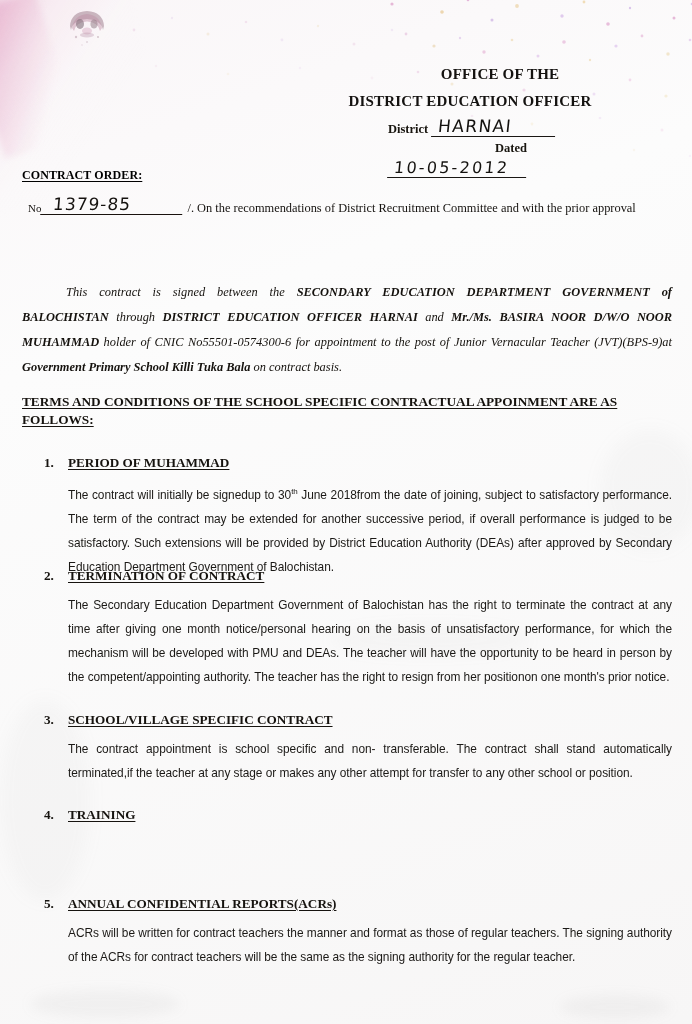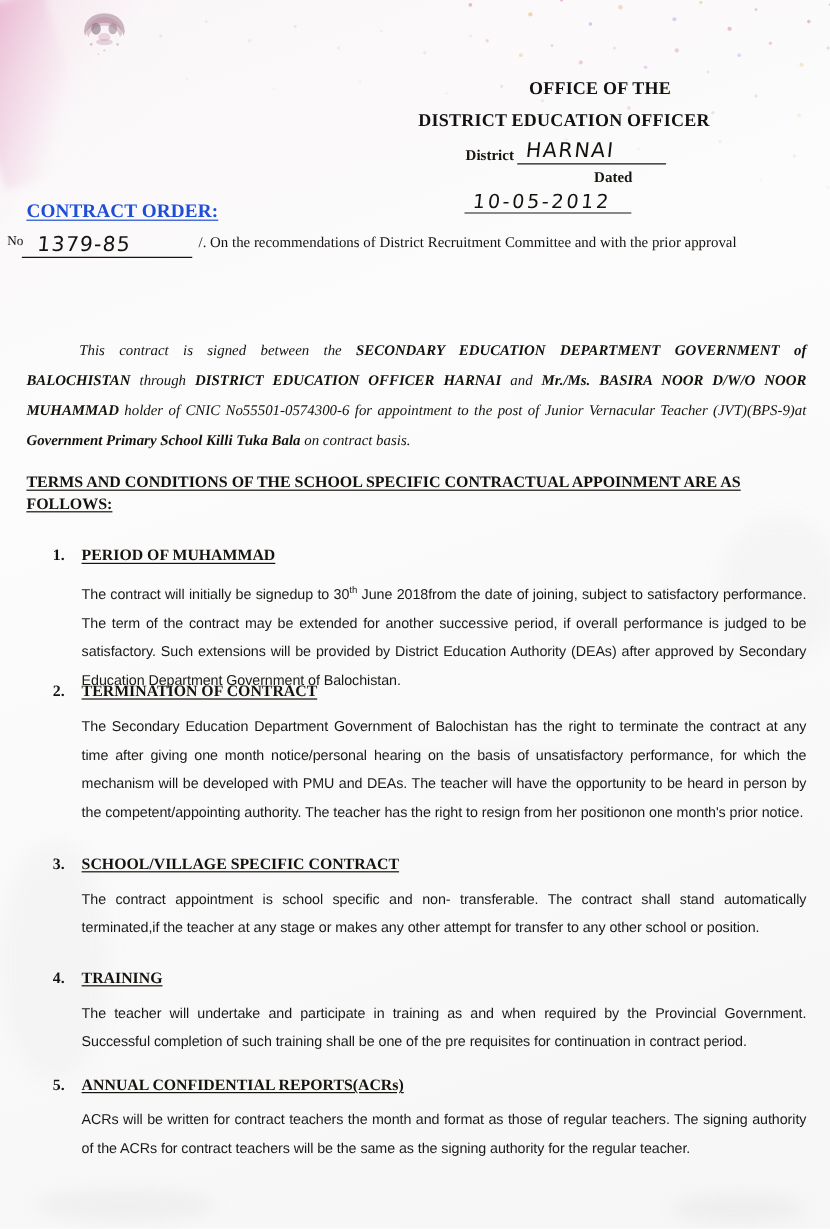--- a/index.html
+++ b/index.html
@@ -134,37 +134,37 @@
   .hw-date {
     font-size: 16px;
     letter-spacing: 2.2px;
     min-width: 125px;
   }
 
   .sec-title {
     position: absolute;
     font-family: "Liberation Serif", serif;
     font-weight: bold;
-    font-size: 16px;
+    font-size: 12px;
     text-decoration: underline;
     text-underline-offset: 2px;
-    color: #1d4ed8;
+    color: #000000;
     letter-spacing: .1px;
   }
   .contract-order { top: 168px; left: 22px; }
 
   .no-line {
     position: absolute;
-    top: 196px; left: 6px;
+    top: 196px; left: 28px;
     width: 650px;
     font-family: "Liberation Serif", serif;
     font-size: 12.4px;
     line-height: 1.0;
     display: flex;
-    align-items: flex-start;
+    align-items: flex-end;
   }
   .no-label { font-size: 11px; padding-bottom: 1px; }
   .no-hw {
     font-family: "DejaVu Sans", sans-serif;
     font-size: 17px;
     letter-spacing: 1px;
     border-bottom: 1.3px solid #19120e;
     padding: 0 10px 1px 12px;
     min-width: 120px;
     transform: skewX(-5deg);
@@ -406,25 +406,24 @@
         <span class="item-name">SCHOOL/VILLAGE SPECIFIC CONTRACT</span>
       </div>
       <div class="item-body">The contract appointment is school specific and non- transferable. The contract shall stand automatically terminated,if the teacher at any stage or makes any other attempt for transfer to any other school or position.</div>
     </div>
 
     <div class="item i4">
       <div class="item-head">
         <span class="item-num">4.</span>
         <span class="item-name">TRAINING</span>
       </div>
-      <div class="item-body">The teacher will undertake and participate in training as and when required by the Provincial Government. Successful completion of such training shall be one of the pre requisites for continuation in contract period.</div>
     </div>
 
     <div class="item i5">
       <div class="item-head">
         <span class="item-num">5.</span>
         <span class="item-name">ANNUAL CONFIDENTIAL REPORTS(ACRs)</span>
       </div>
-      <div class="item-body">ACRs will be written for contract teachers the month and format as those of regular teachers. The signing authority of the ACRs for contract teachers will be the same as the signing authority for the regular teacher.</div>
+      <div class="item-body">ACRs will be written for contract teachers the manner and format as those of regular teachers. The signing authority of the ACRs for contract teachers will be the same as the signing authority for the regular teacher.</div>
     </div>
 
   </div>
 </div>
 
 </body></html>

